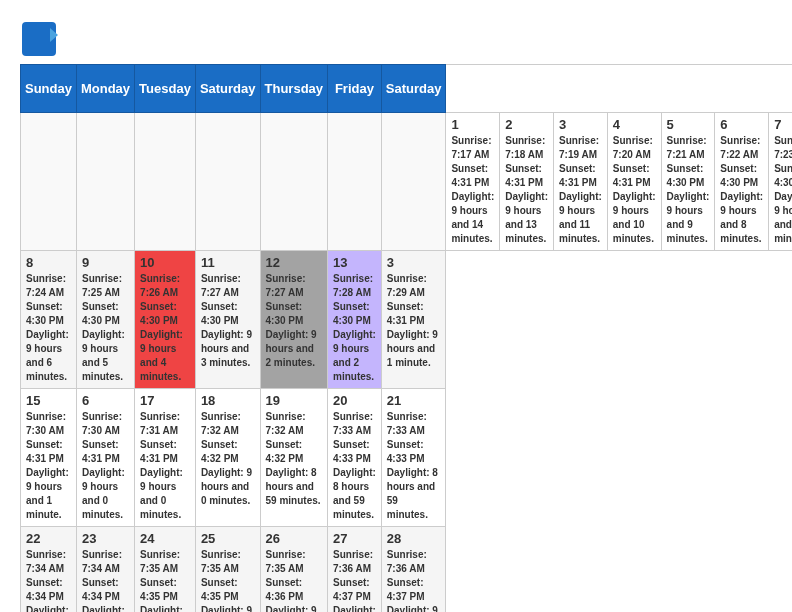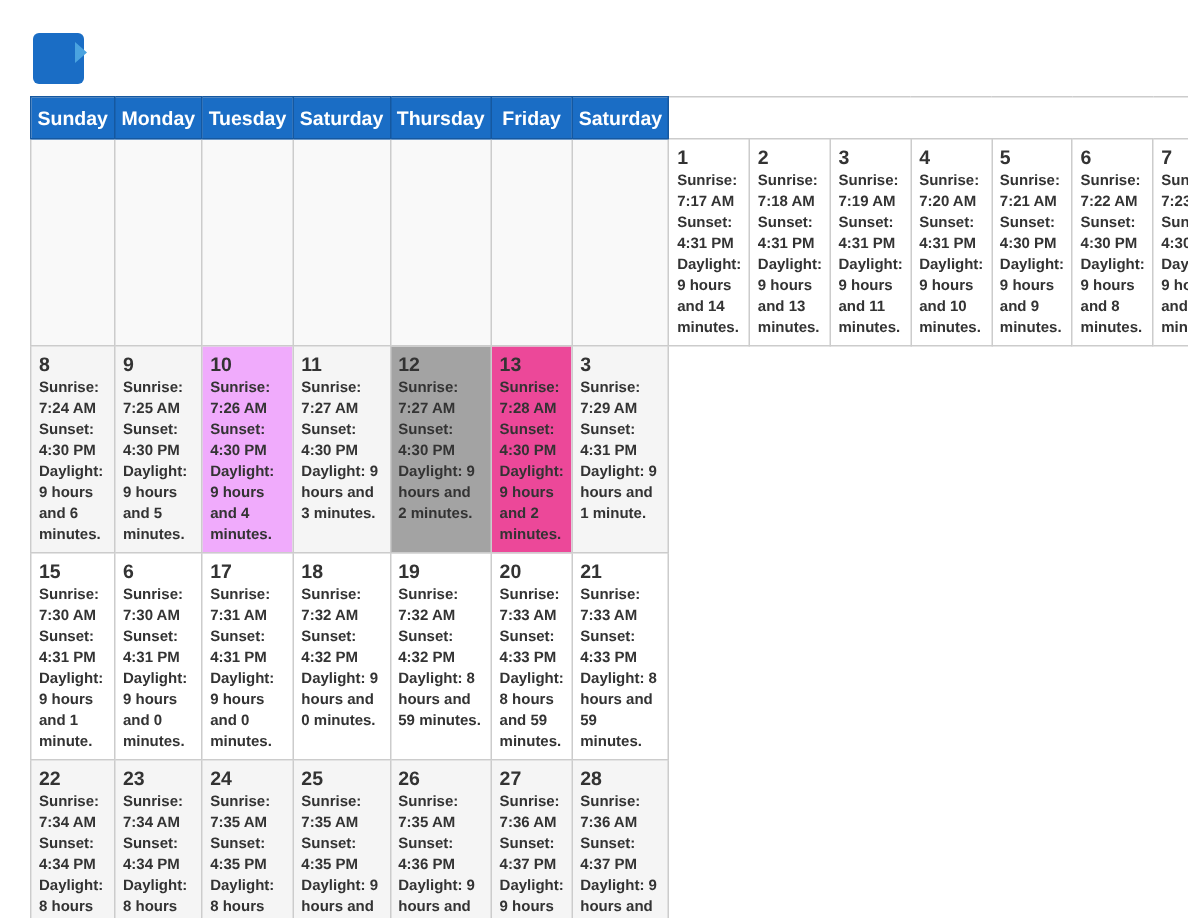--- a/index.html
+++ b/index.html
@@ -29,21 +29,21 @@
     .calendar {
       width: 100%;
       border-collapse: collapse;
       border: 1px solid #ccc;
     }
     .calendar th {
       background: #1a6dc5;
       color: #fff;
       font-size: 13px;
       font-weight: bold;
-      padding: 6px 4px;
+      padding: 16px 4px;
       text-align: center;
       border: 1px solid #1558a0;
     }
     .calendar td {
       vertical-align: top;
       border: 1px solid #ccc;
       padding: 4px 5px;
       width: 108px;
       min-height: 80px;
       font-size: 10px;
@@ -157,39 +157,39 @@
         <div class="day-info">
           Sunrise: 7:24 AM<br>Sunset: 4:30 PM<br>Daylight: 9 hours and 6 minutes.
         </div>
       </td>
         <td style="background: rgb(245, 245, 245);">
         <span class="day-number">9</span>
         <div class="day-info">
           Sunrise: 7:25 AM<br>Sunset: 4:30 PM<br>Daylight: 9 hours and 5 minutes.
         </div>
       </td>
-        <td style="background: #f0abfc;">
+        <td style="background: #ef4444;">
         <span class="day-number">10</span>
         <div class="day-info">
           Sunrise: 7:26 AM<br>Sunset: 4:30 PM<br>Daylight: 9 hours and 4 minutes.
         </div>
       </td>
         <td style="background: rgb(245, 245, 245);">
         <span class="day-number">11</span>
         <div class="day-info">
           Sunrise: 7:27 AM<br>Sunset: 4:30 PM<br>Daylight: 9 hours and 3 minutes.
         </div>
       </td>
         <td style="background: #a3a3a3;">
         <span class="day-number">12</span>
         <div class="day-info">
           Sunrise: 7:27 AM<br>Sunset: 4:30 PM<br>Daylight: 9 hours and 2 minutes.
         </div>
       </td>
-        <td style="background: #ec4899;">
+        <td style="background: #c4b5fd;">
         <span class="day-number">13</span>
         <div class="day-info">
           Sunrise: 7:28 AM<br>Sunset: 4:30 PM<br>Daylight: 9 hours and 2 minutes.
         </div>
       </td>
         <td style="background: rgb(245, 245, 245);">
         <span class="day-number">3</span>
         <div class="day-info">
           Sunrise: 7:29 AM<br>Sunset: 4:31 PM<br>Daylight: 9 hours and 1 minute.
         </div>

